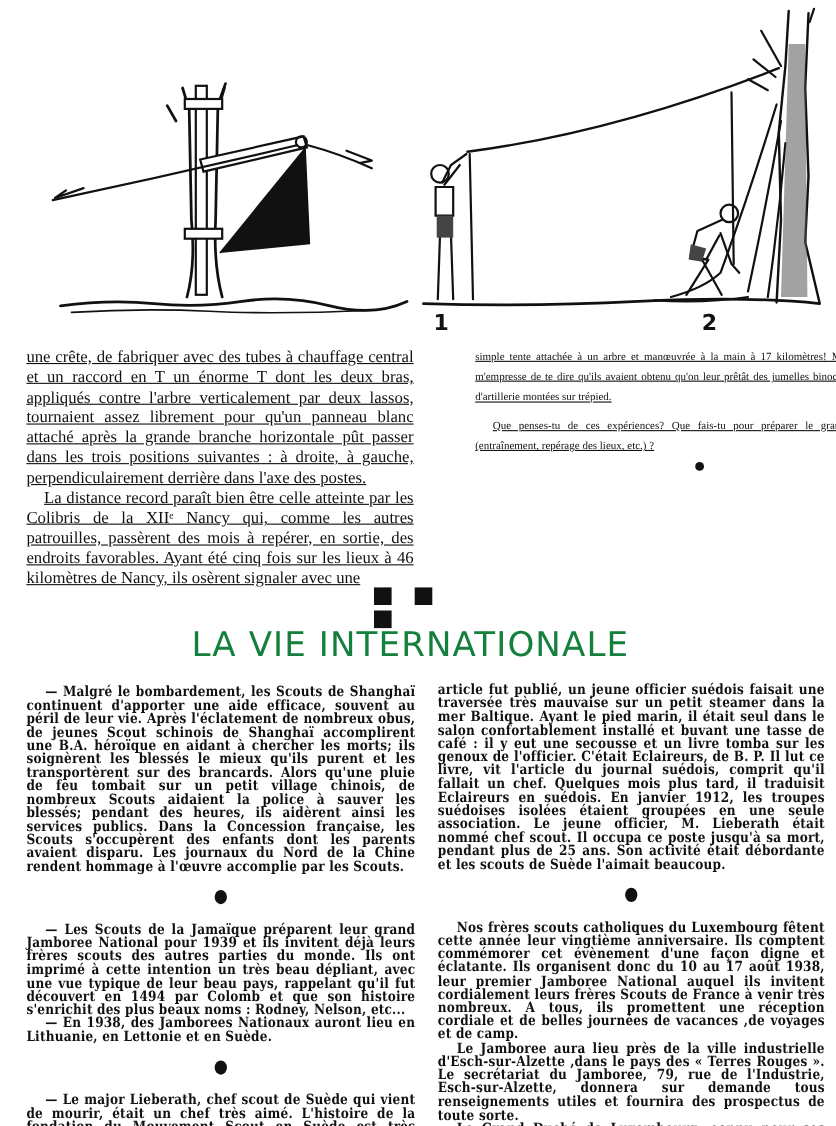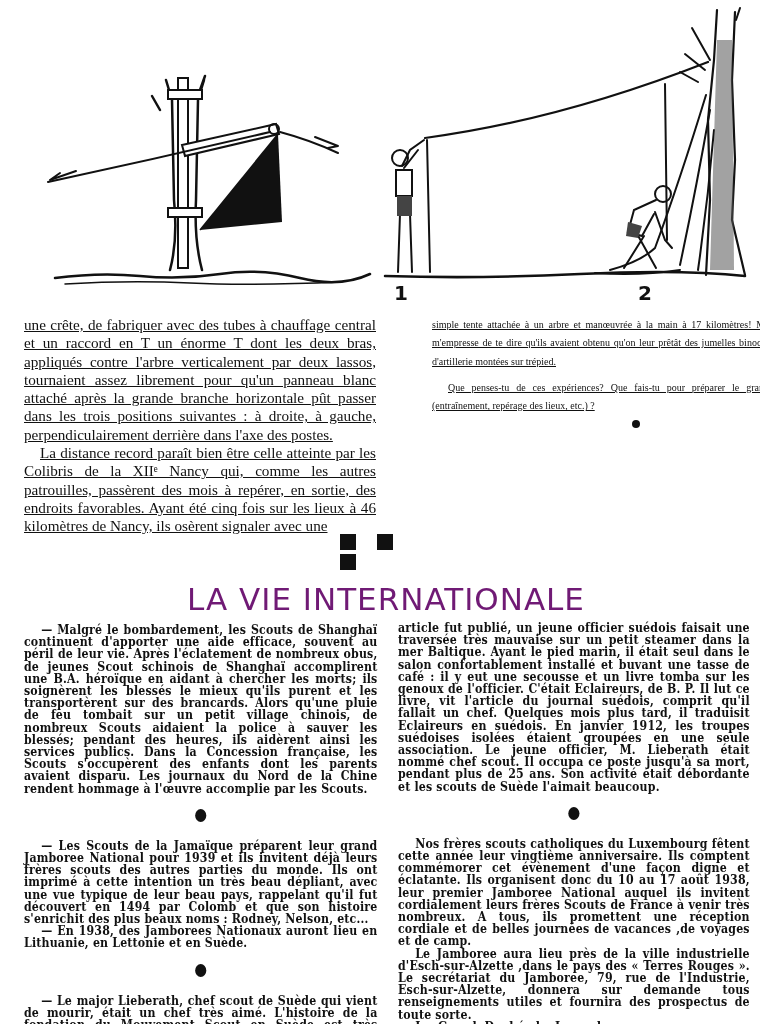--- a/index.html
+++ b/index.html
@@ -10,21 +10,21 @@
   .col { position:absolute; font-family:"Liberation Serif", serif; }
   #top-left { left:24px; top:316px; width:352px; font-size:15.2px; line-height:18.3px; text-align:justify; }
   #top-right { left:392px; top:316px; width:356px; font-size:10px; line-height:18.3px; text-align:justify;margin-left:40px; }
   .top p { margin:0; text-indent:0;text-decoration:underline; }
   .top p.ind { text-indent:16px; }
   .top p.gap { margin-top:8px; }
   .signature { text-align:right; margin-top:14px !important; letter-spacing:1px; font-variant:small-caps; padding-right:10px; }
   .bullet-small { position:absolute; left:632px; top:420px; width:8px; height:8px; background:#111; border-radius:50%; }
   #squares { position:absolute; left:340px; top:534px; width:100px; height:20px; }
   #squares span { display:inline-block; width:16px; height:16px; background:#111; margin-right:21px; }
-  #section-title { position:absolute; left:174px; top:568px; width:420px; font-family:"DejaVu Sans", sans-serif; font-size:31px; letter-spacing:1px; font-weight:normal; color:#701a75; margin:13px; white-space:nowrap; }
+  #section-title { position:absolute; left:174px; top:568px; width:420px; font-family:"DejaVu Sans", sans-serif; font-size:31px; letter-spacing:1px; font-weight:normal; color:#15803d; margin:0; white-space:nowrap; }
   #bottom-left { left:24px; top:624px; width:354px; }
   #bottom-right { left:398px; top:622px; width:352px; }
   .bot { font-size:12.8px; line-height:12.2px; text-align:justify; font-weight:bold; letter-spacing:0.2px; font-family:"DejaVu Serif", serif; transform:scaleX(0.86); transform-origin:left top; }
   .bot { width:auto; }
   #bottom-left.bot { width:411px; }
   #bottom-right.bot { width:409px; }
   .bot p { margin:0; text-indent:20px; }
   .dot { width:13px; height:13px; border-radius:50%; background:#111; margin:14px auto 18px auto; }
 </style>
 </head>

